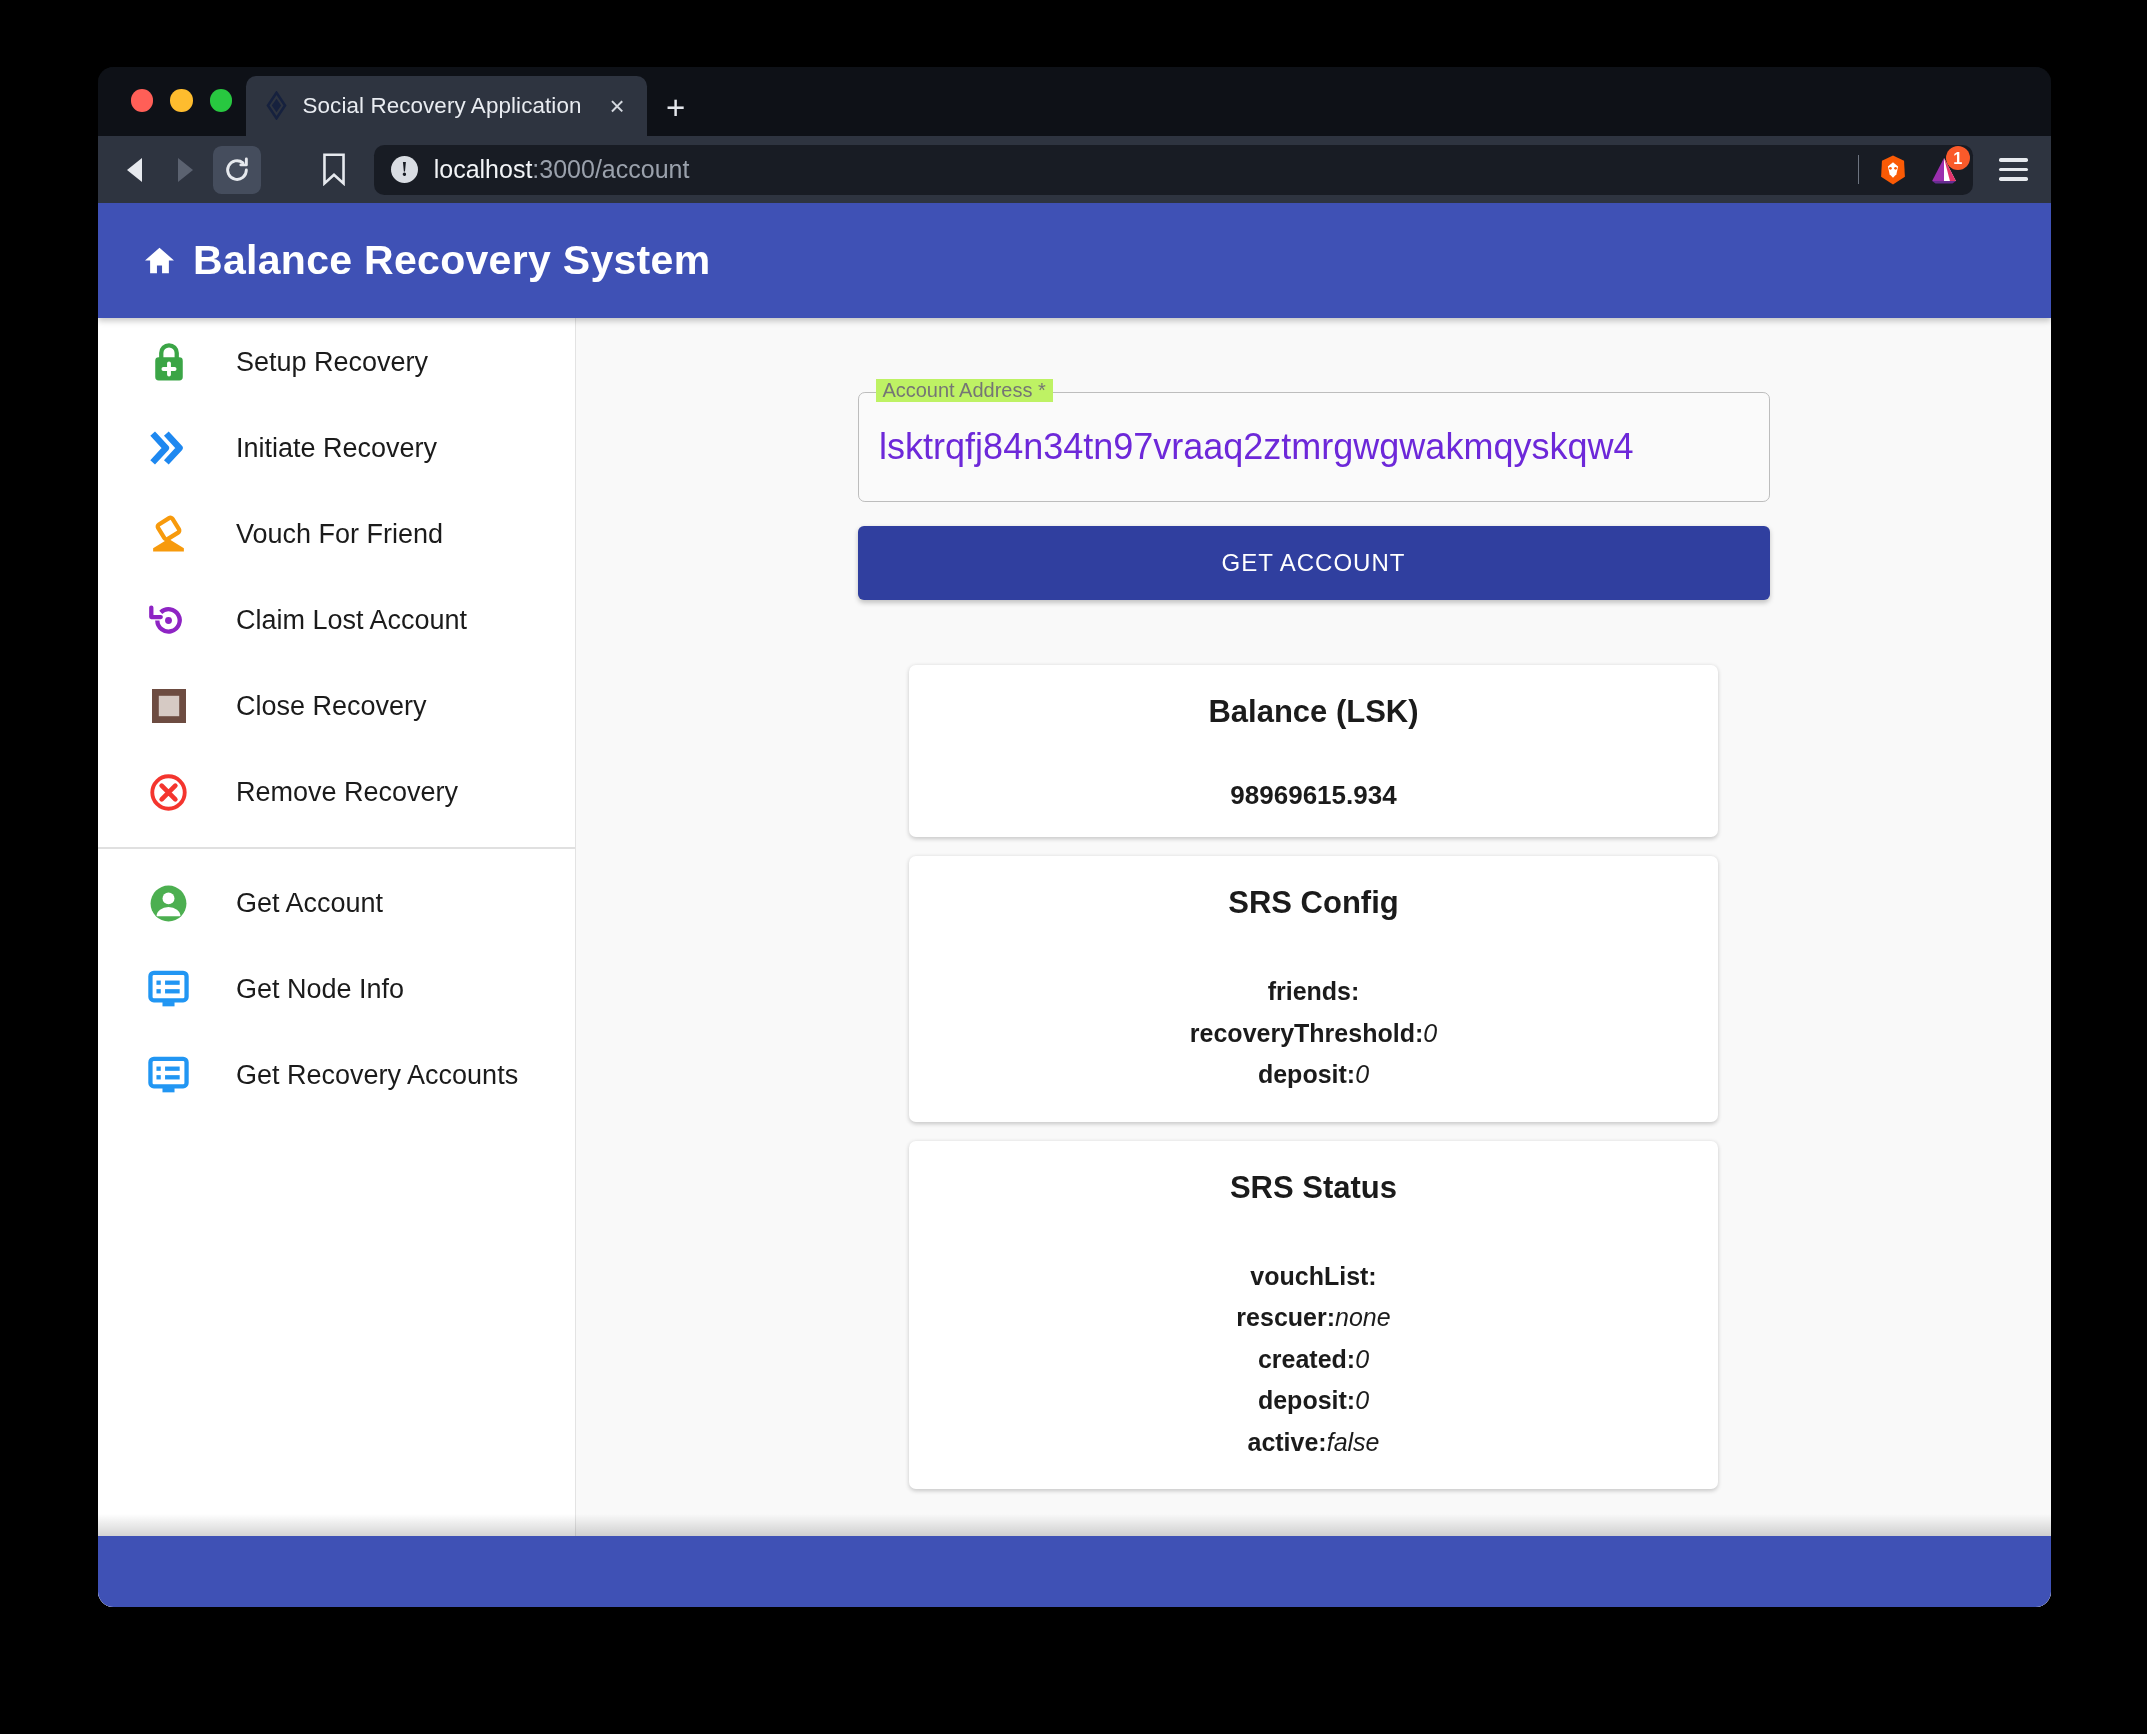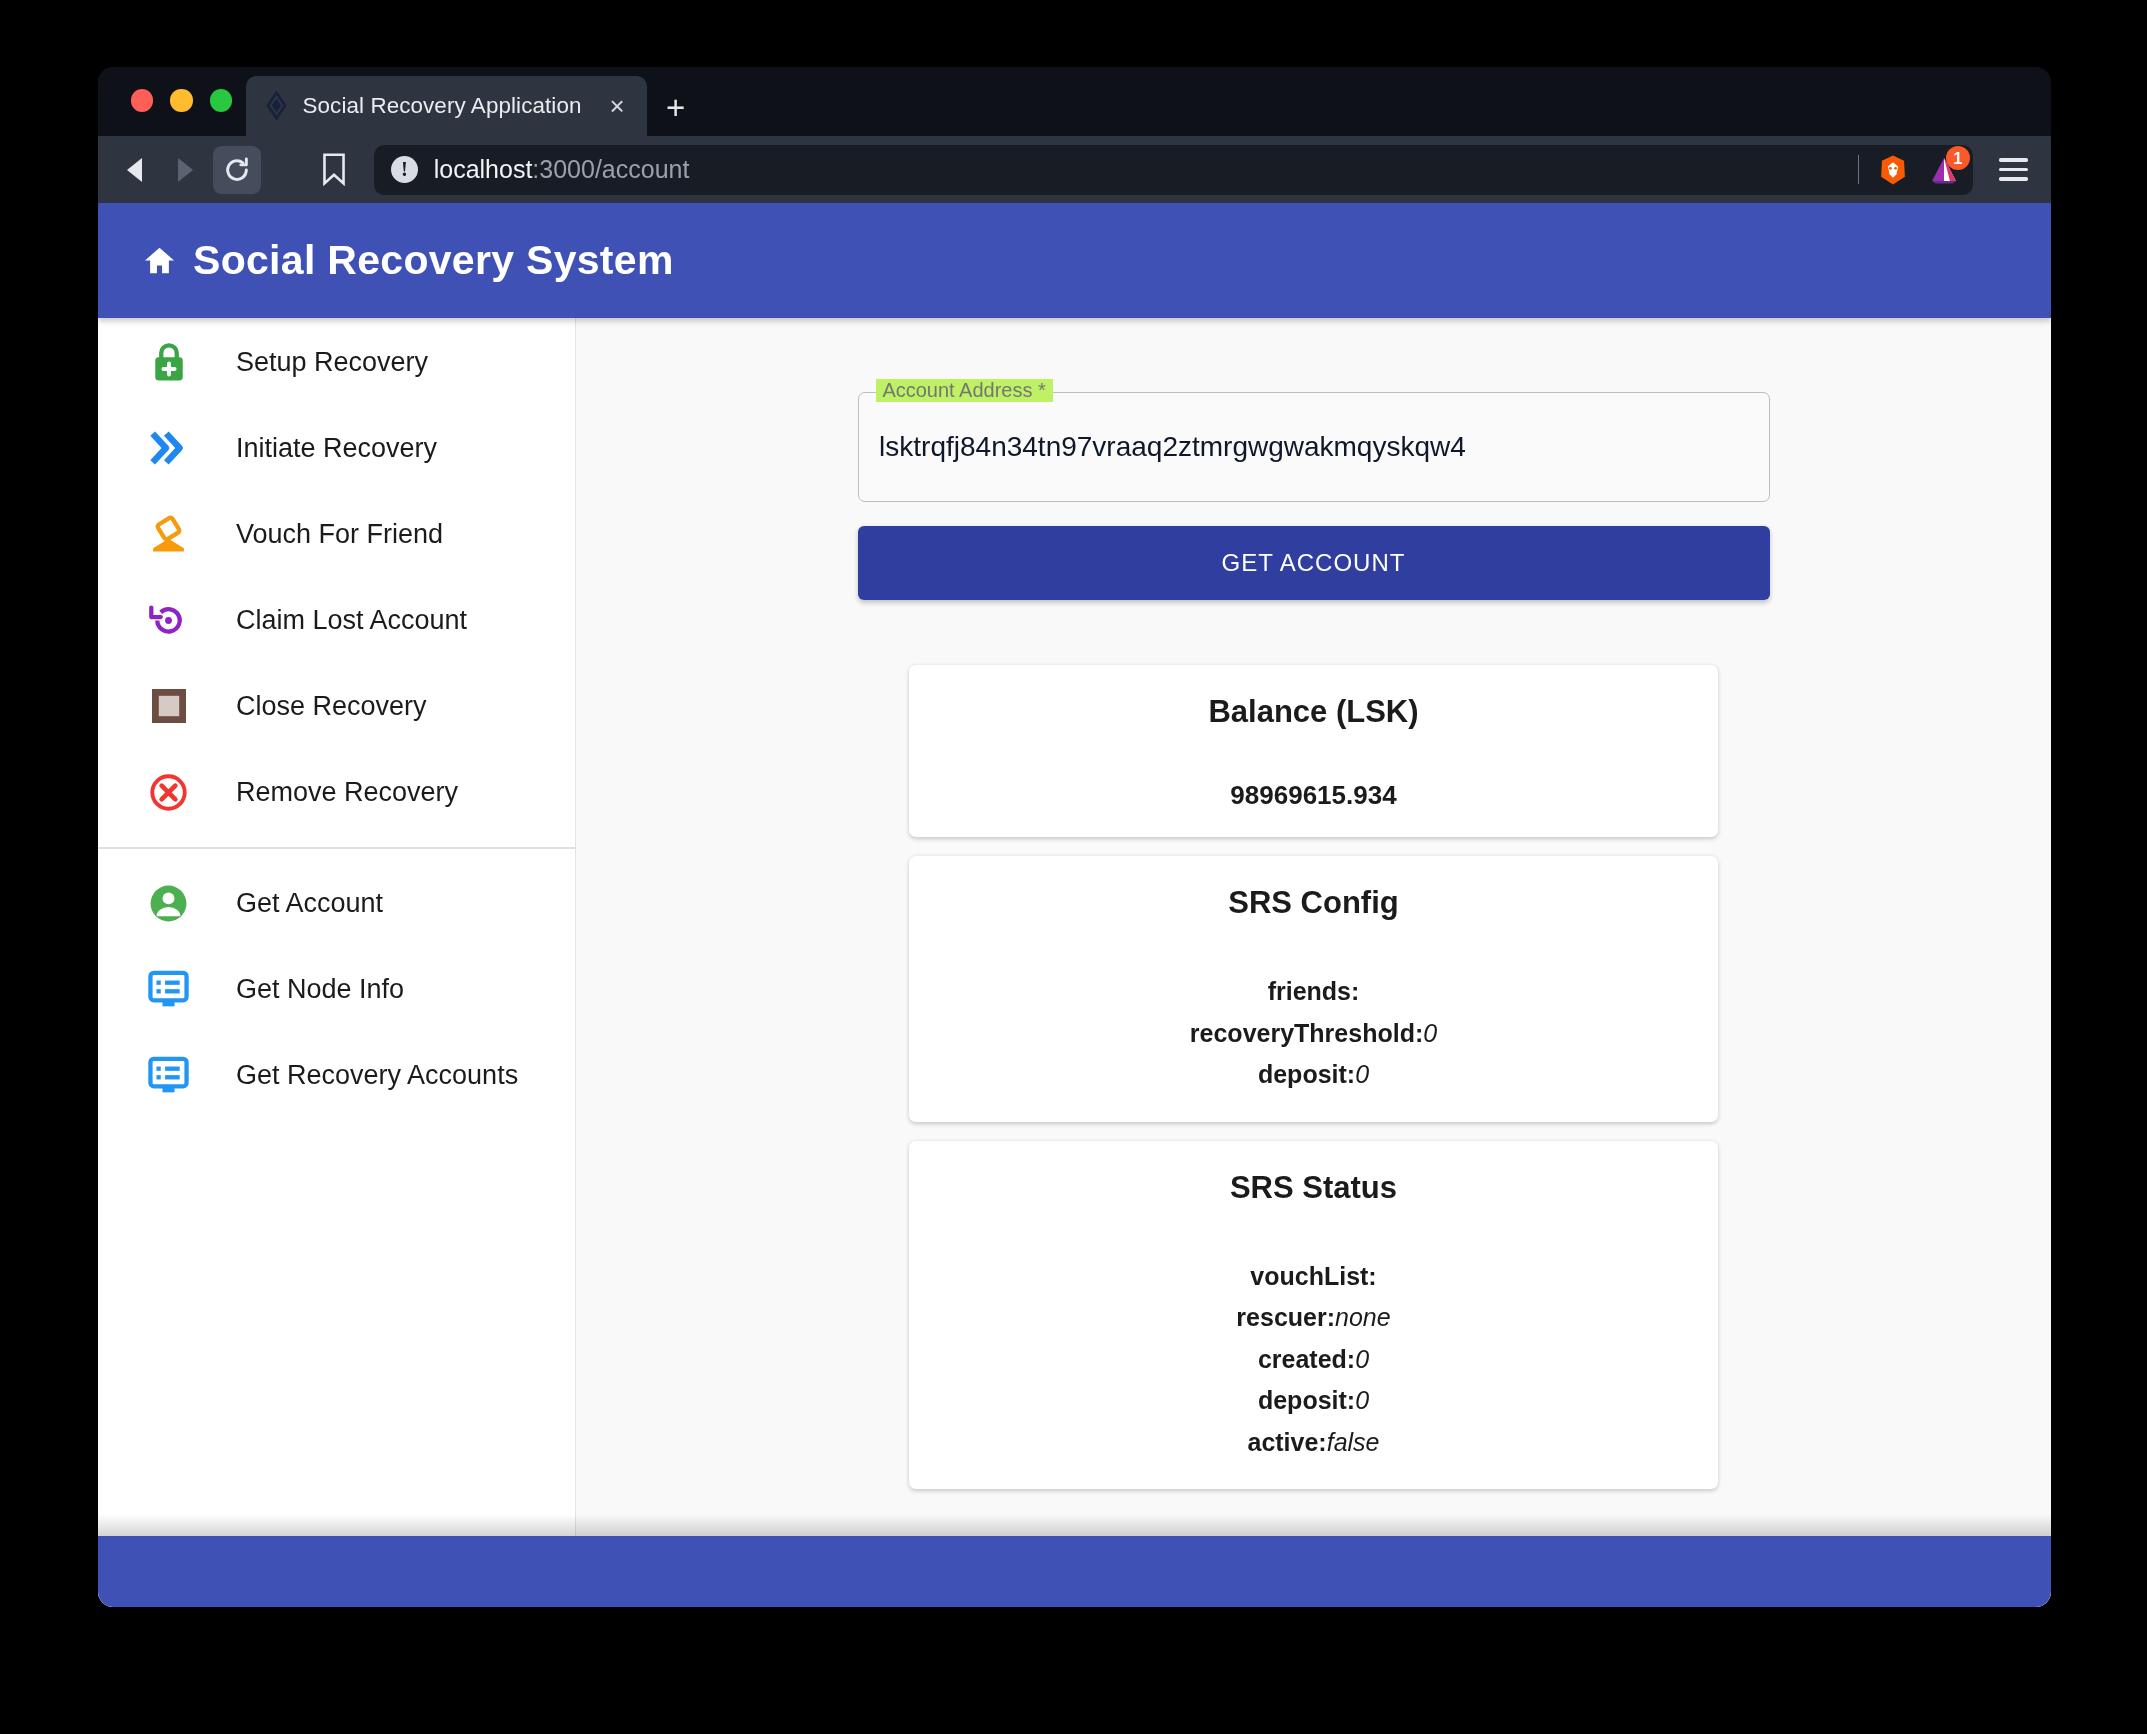--- a/index.html
+++ b/index.html
@@ -187,21 +187,21 @@
     height: 110px;
     background: #fafafa;
     display: flex; align-items: center;
     padding: 0 20.6px;
   }
   .field-legend {
     position: absolute; left: 17px; top: -13.8px;
     background: #bef264; padding: 0 6.9px;
     font-size: 20px; color: #757575;
   }
-  .field-value { font-size: 28px; color: #0f172a; }
+  .field-value { font-size: 36px; color: #6d28d9; }
 
   #get-account-button {
     margin-top: 24px;
     width: 100%; height: 74px;
     background: #303f9f; color: #ffffff;
     border: none; border-radius: 6px;
     font-size: 24px; font-weight: 500; letter-spacing: 1px;
     font-family: "Liberation Sans", sans-serif;
     box-shadow: 0 2.6px 5.2px rgba(0,0,0,.22);
   }
@@ -314,21 +314,21 @@
         <span></span>
     </div>
   </div>
 
   <div id="viewport">
 
     <div id="appbar">
       <svg id="home-icon" viewBox="0 0 38 34">
         <path d="M19 2 L36 17 H30 V32 H22 V23 H16 V32 H8 V17 H2 Z" fill="#ffffff"></path>
       </svg>
-      <span id="app-title">Social Recovery System</span>
+      <span id="app-title">Balance Recovery System</span>
     </div>
 
     <div id="page-body">
 
       <nav id="sidebar">
 
         <div class="nav-group">
 
           <div class="nav-item">
             <span class="nav-icon">

